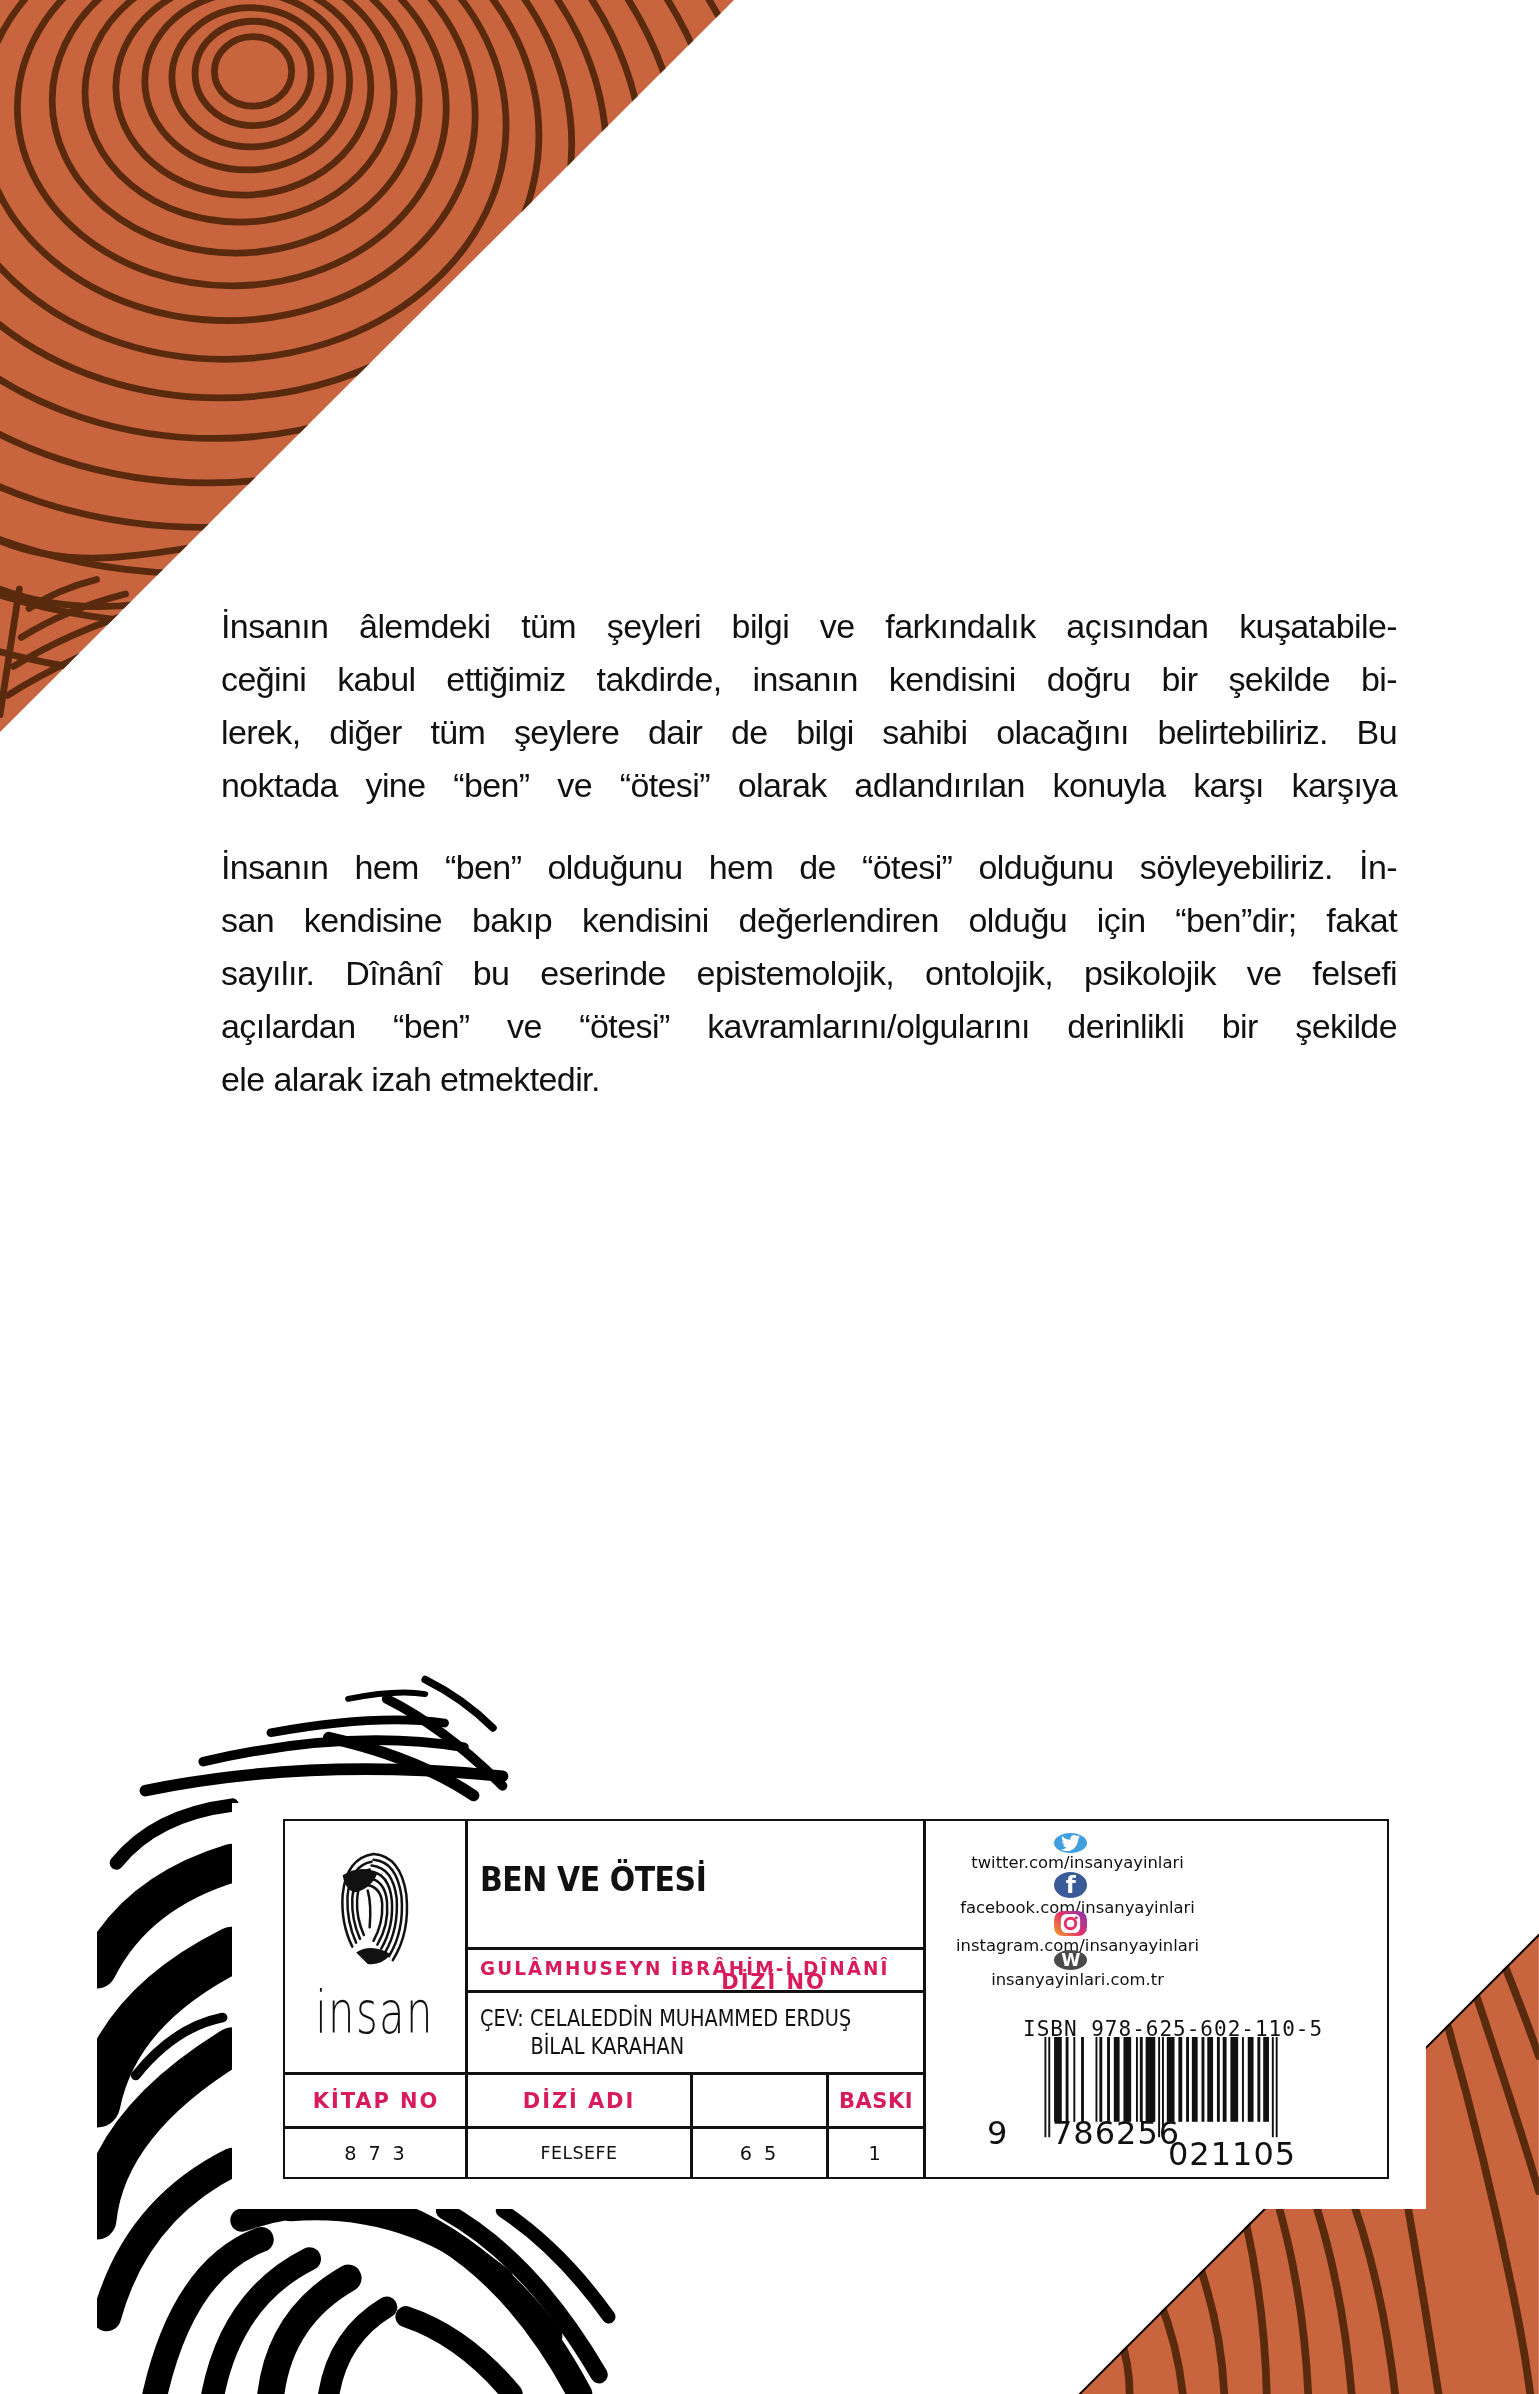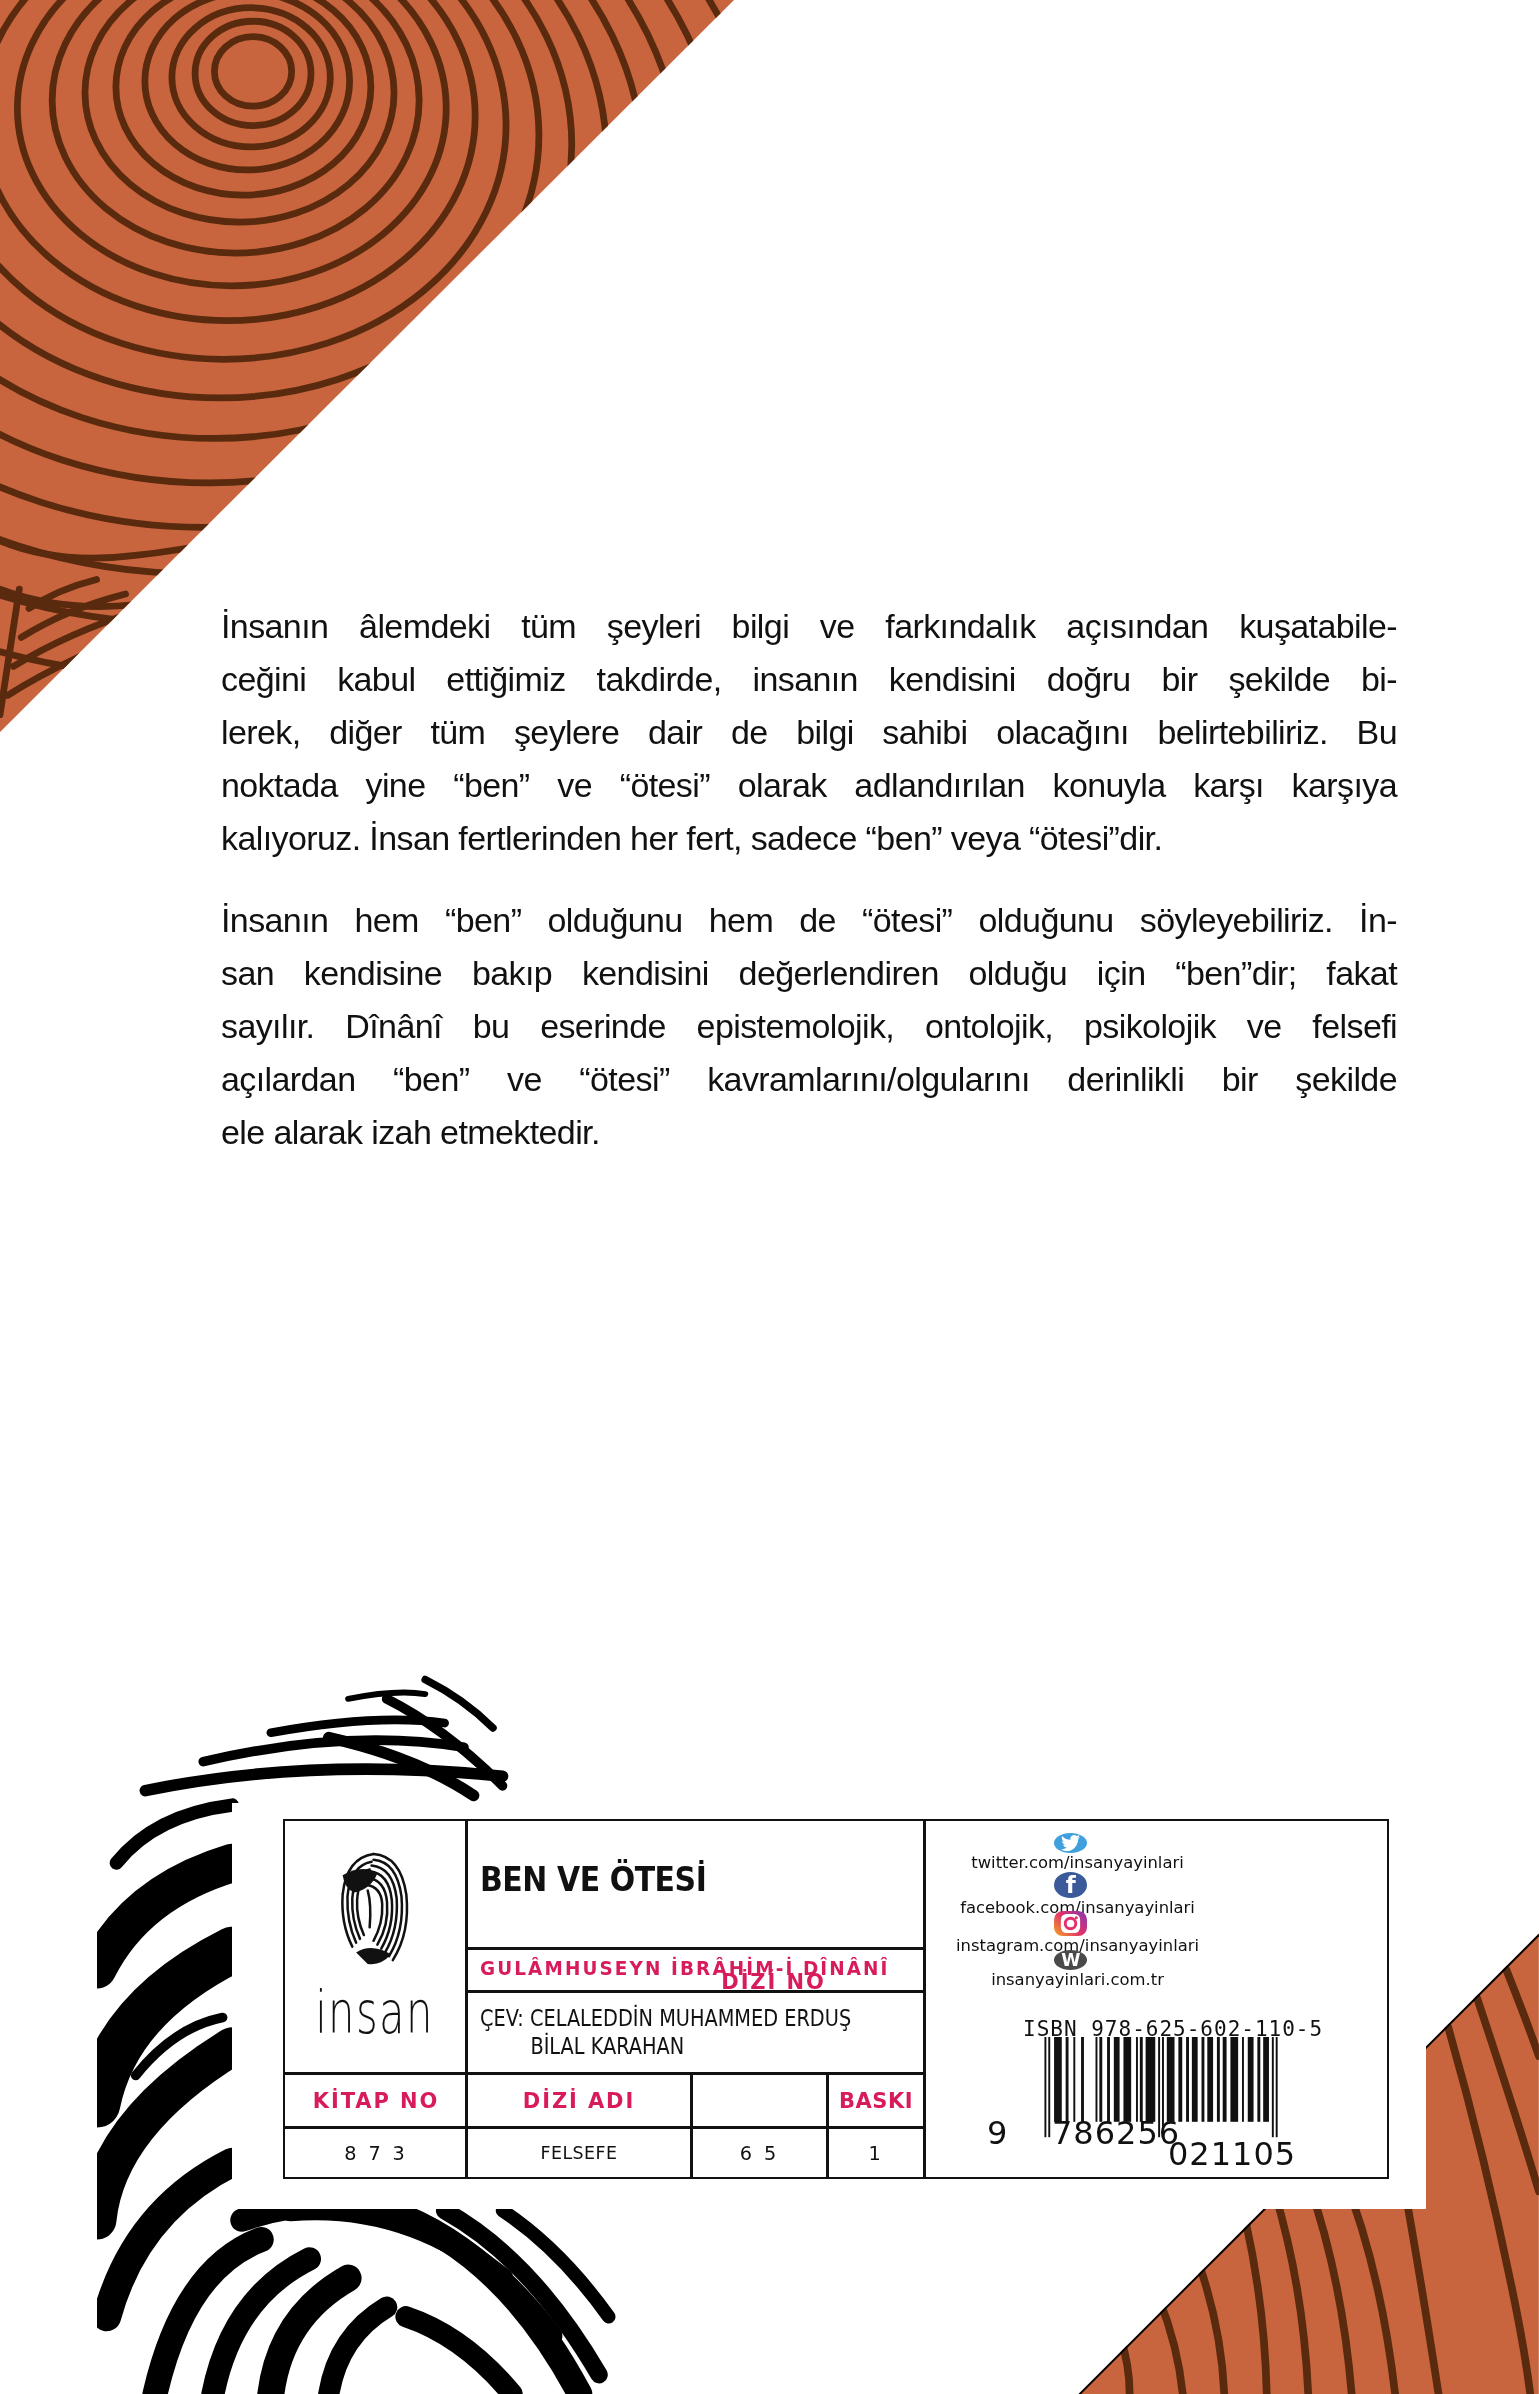--- a/index.html
+++ b/index.html
@@ -181,21 +181,20 @@
     <line x1="17" y1="490" x2="494" y2="13" stroke="#000" stroke-width="4"></line>
   </g>
 </svg>
 
 <div class="abs blurb">
   <p>
     <span class="line">İnsanın âlemdeki tüm şeyleri bilgi ve farkındalık açısından kuşatabile-</span>
     <span class="line">ceğini kabul ettiğimiz takdirde, insanın kendisini doğru bir şekilde bi-</span>
     <span class="line">lerek, diğer tüm şeylere dair de bilgi sahibi olacağını belirtebiliriz. Bu</span>
     <span class="line">noktada yine “ben” ve “ötesi” olarak adlandırılan konuyla karşı karşıya</span>
-    <span class="line last">kalıyoruz. İnsan fertlerinden her fert, sadece “ben” veya “ötesi”dir.</span>
   </p>
   <p>
     <span class="line">İnsanın hem “ben” olduğunu hem de “ötesi” olduğunu söyleyebiliriz. İn-</span>
     <span class="line">san kendisine bakıp kendisini değerlendiren olduğu için “ben”dir; fakat</span>
     <span class="line">sayılır. Dînânî bu eserinde epistemolojik, ontolojik, psikolojik ve felsefi</span>
     <span class="line">açılardan “ben” ve “ötesi” kavramlarını/olgularını derinlikli bir şekilde</span>
     <span class="line last">ele alarak izah etmektedir.</span>
   </p>
 </div>
 

